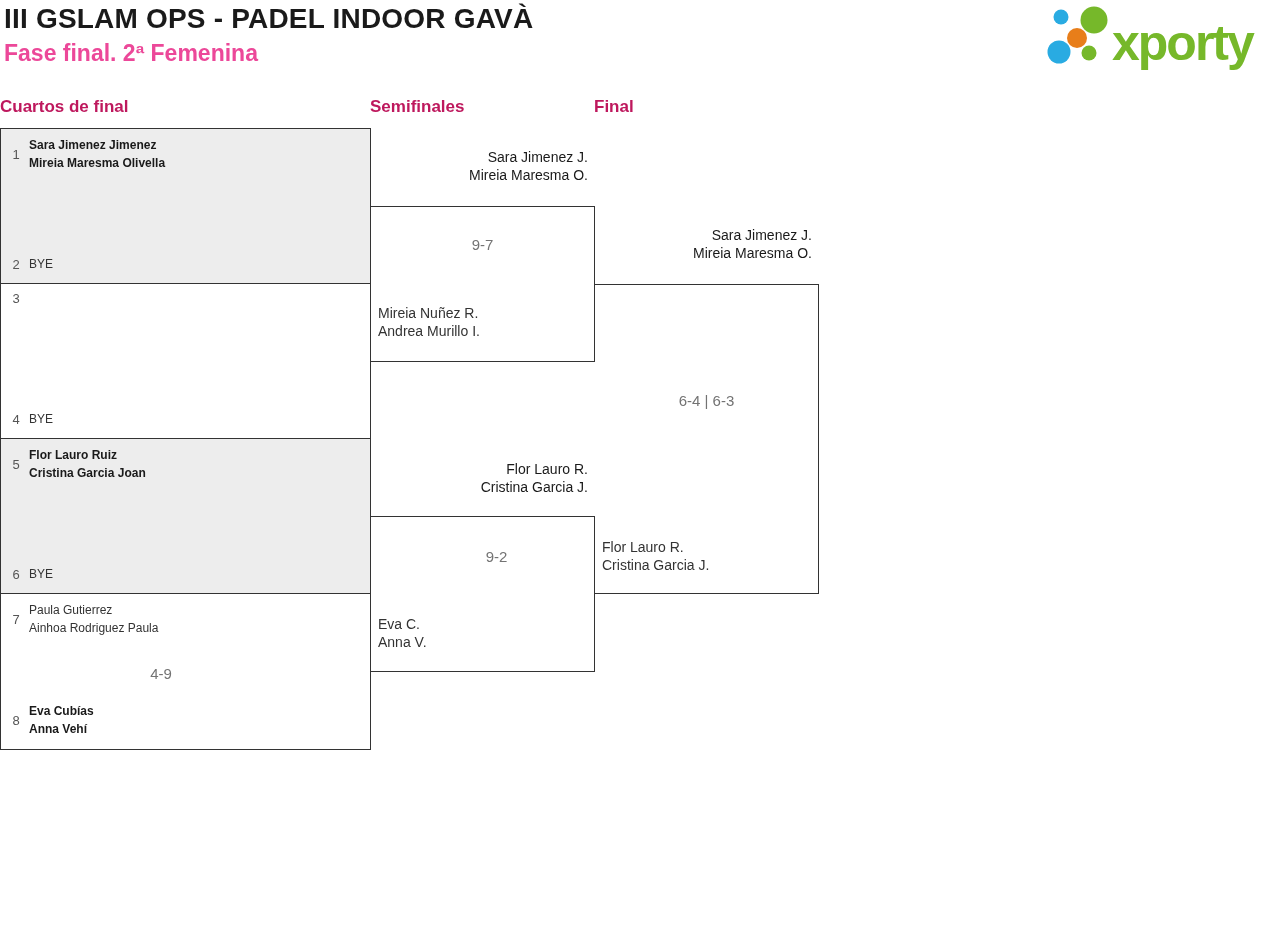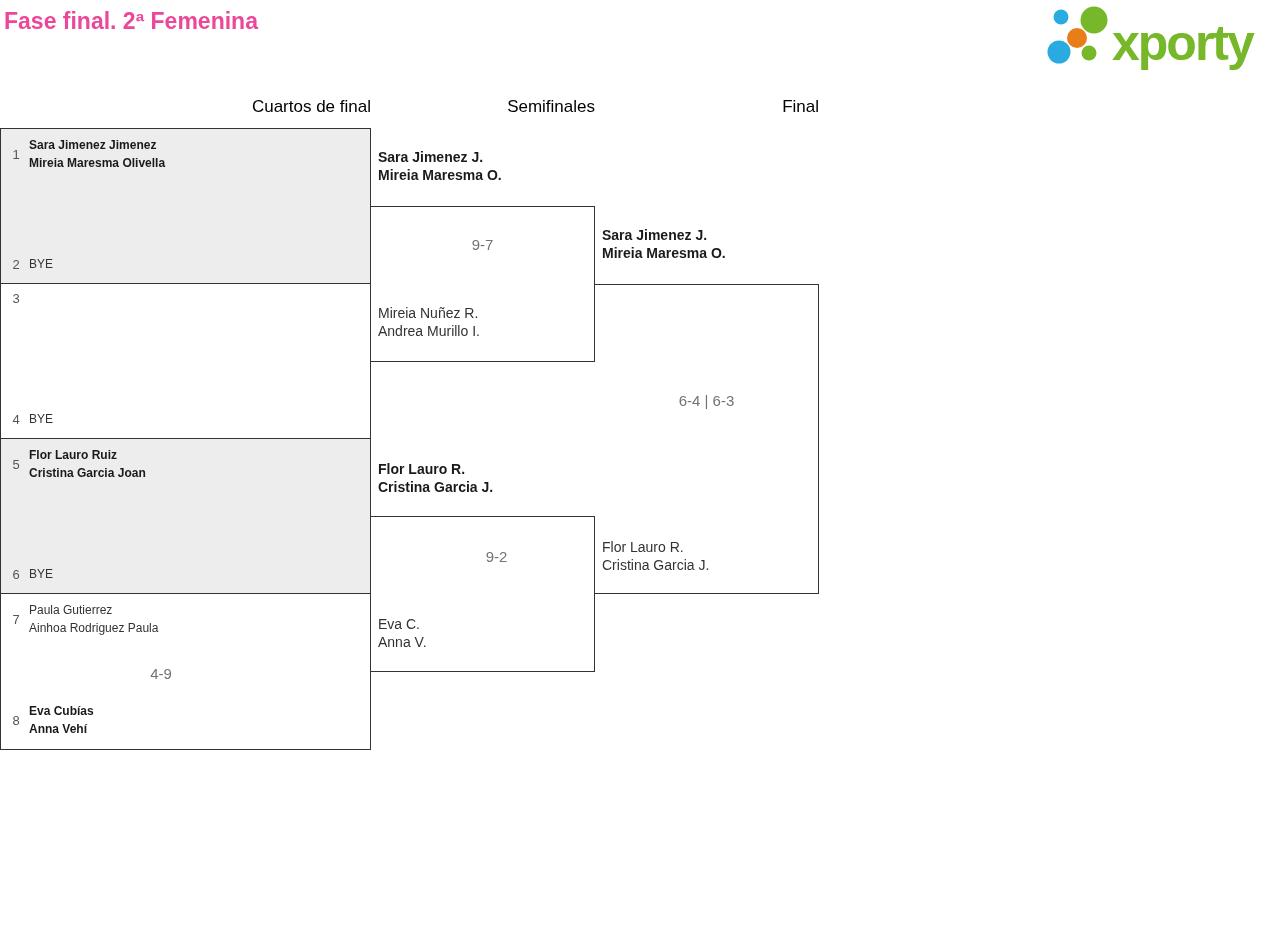--- a/index.html
+++ b/index.html
@@ -8,21 +8,21 @@
 
   
   .header { position:absolute; left:4px; top:3px; }
   .title1 { font-size:28px; font-weight:bold; color:#1a1a1a; letter-spacing:0.2px; }
   .title2 { font-size:23px; font-weight:bold; color:#ec4899; margin-top:5px; }
 
   
   .logo { position:absolute; left:1046px; top:2px; width:234px; height:72px; }
 
   
-  .round-label { position:absolute; top:97px; font-size:17px; font-weight:normal; color:#000000; text-align:right; }
+  .round-label { position:absolute; top:97px; font-size:17px; font-weight:bold; color:#be185d; text-align:left; }
   #round-qf { left:0; width:371px; }
   #round-sf { left:370px; width:225px; }
   #round-final { left:594px; width:225px; }
 
   
   .box { position:absolute; border:1px solid #333; box-sizing:border-box; background:#fff; }
   .box.grey { background:#ededed; }
   .qf { left:0; width:371px; height:157px; }
   #qf1 { top:128px; }
   #qf2 { top:283px; }
@@ -36,41 +36,42 @@
   
   .team-row { position:absolute; left:6px; right:6px; display:flex; align-items:center; }
   .team-row.top { top:7px; }
   .team-row.bottom { bottom:11px; }
   .seed { width:18px; flex:none; text-align:center; font-size:13px; color:#555; margin-right:4px; }
   .names { font-size:12px; line-height:18px; color:#333; }
   .names.bold { font-weight:bold; color:#1a1a1a; }
 
   
   .flabel { position:absolute; font-size:14px; line-height:18px; color:#333; width:210px; }
-  .flabel.bold { font-weight:bold; color:#1a1a1a; }
+  .flabel.bold { font-weight:normal; color:#1a1a1a;text-align:right; }
   #sf1-top    { left:378px; top:148px; }
   #sf1-bottom { left:378px; top:304px; }
   #sf2-top    { left:378px; top:460px; }
   #sf2-bottom { left:378px; top:615px; }
   #final-top    { left:602px; top:226px; }
   #final-bottom { left:602px; top:538px; }
 
   
   .score { position:absolute; text-align:center; font-size:15px; color:#737373; }
   #score-qf4   { left:0;     width:322px; top:665px; }
   #score-sf1   { left:370px; width:225px; top:236px; }
   #score-sf2   { left:384px; width:225px; top:548px; }
   #score-final { left:594px; width:225px; top:392px; }
 </style>
 </head>
 <body>
 
 <div class="page">
 
   <div class="header">
+    <div class="title1">III GSLAM OPS - PADEL INDOOR GAVÀ</div>
     <div class="title2">Fase final. 2ª Femenina</div>
   </div>
 
   <svg class="logo" viewBox="0 0 234 72">
     <g>
       <circle cx="15" cy="15" r="7.5" fill="#29abe2"></circle>
       <circle cx="48" cy="18" r="13.5" fill="#76b82a"></circle>
       <circle cx="31" cy="36" r="10" fill="#e87e1a"></circle>
       <circle cx="13" cy="50" r="11.5" fill="#29abe2"></circle>
       <circle cx="43" cy="51" r="7.5" fill="#76b82a"></circle>

